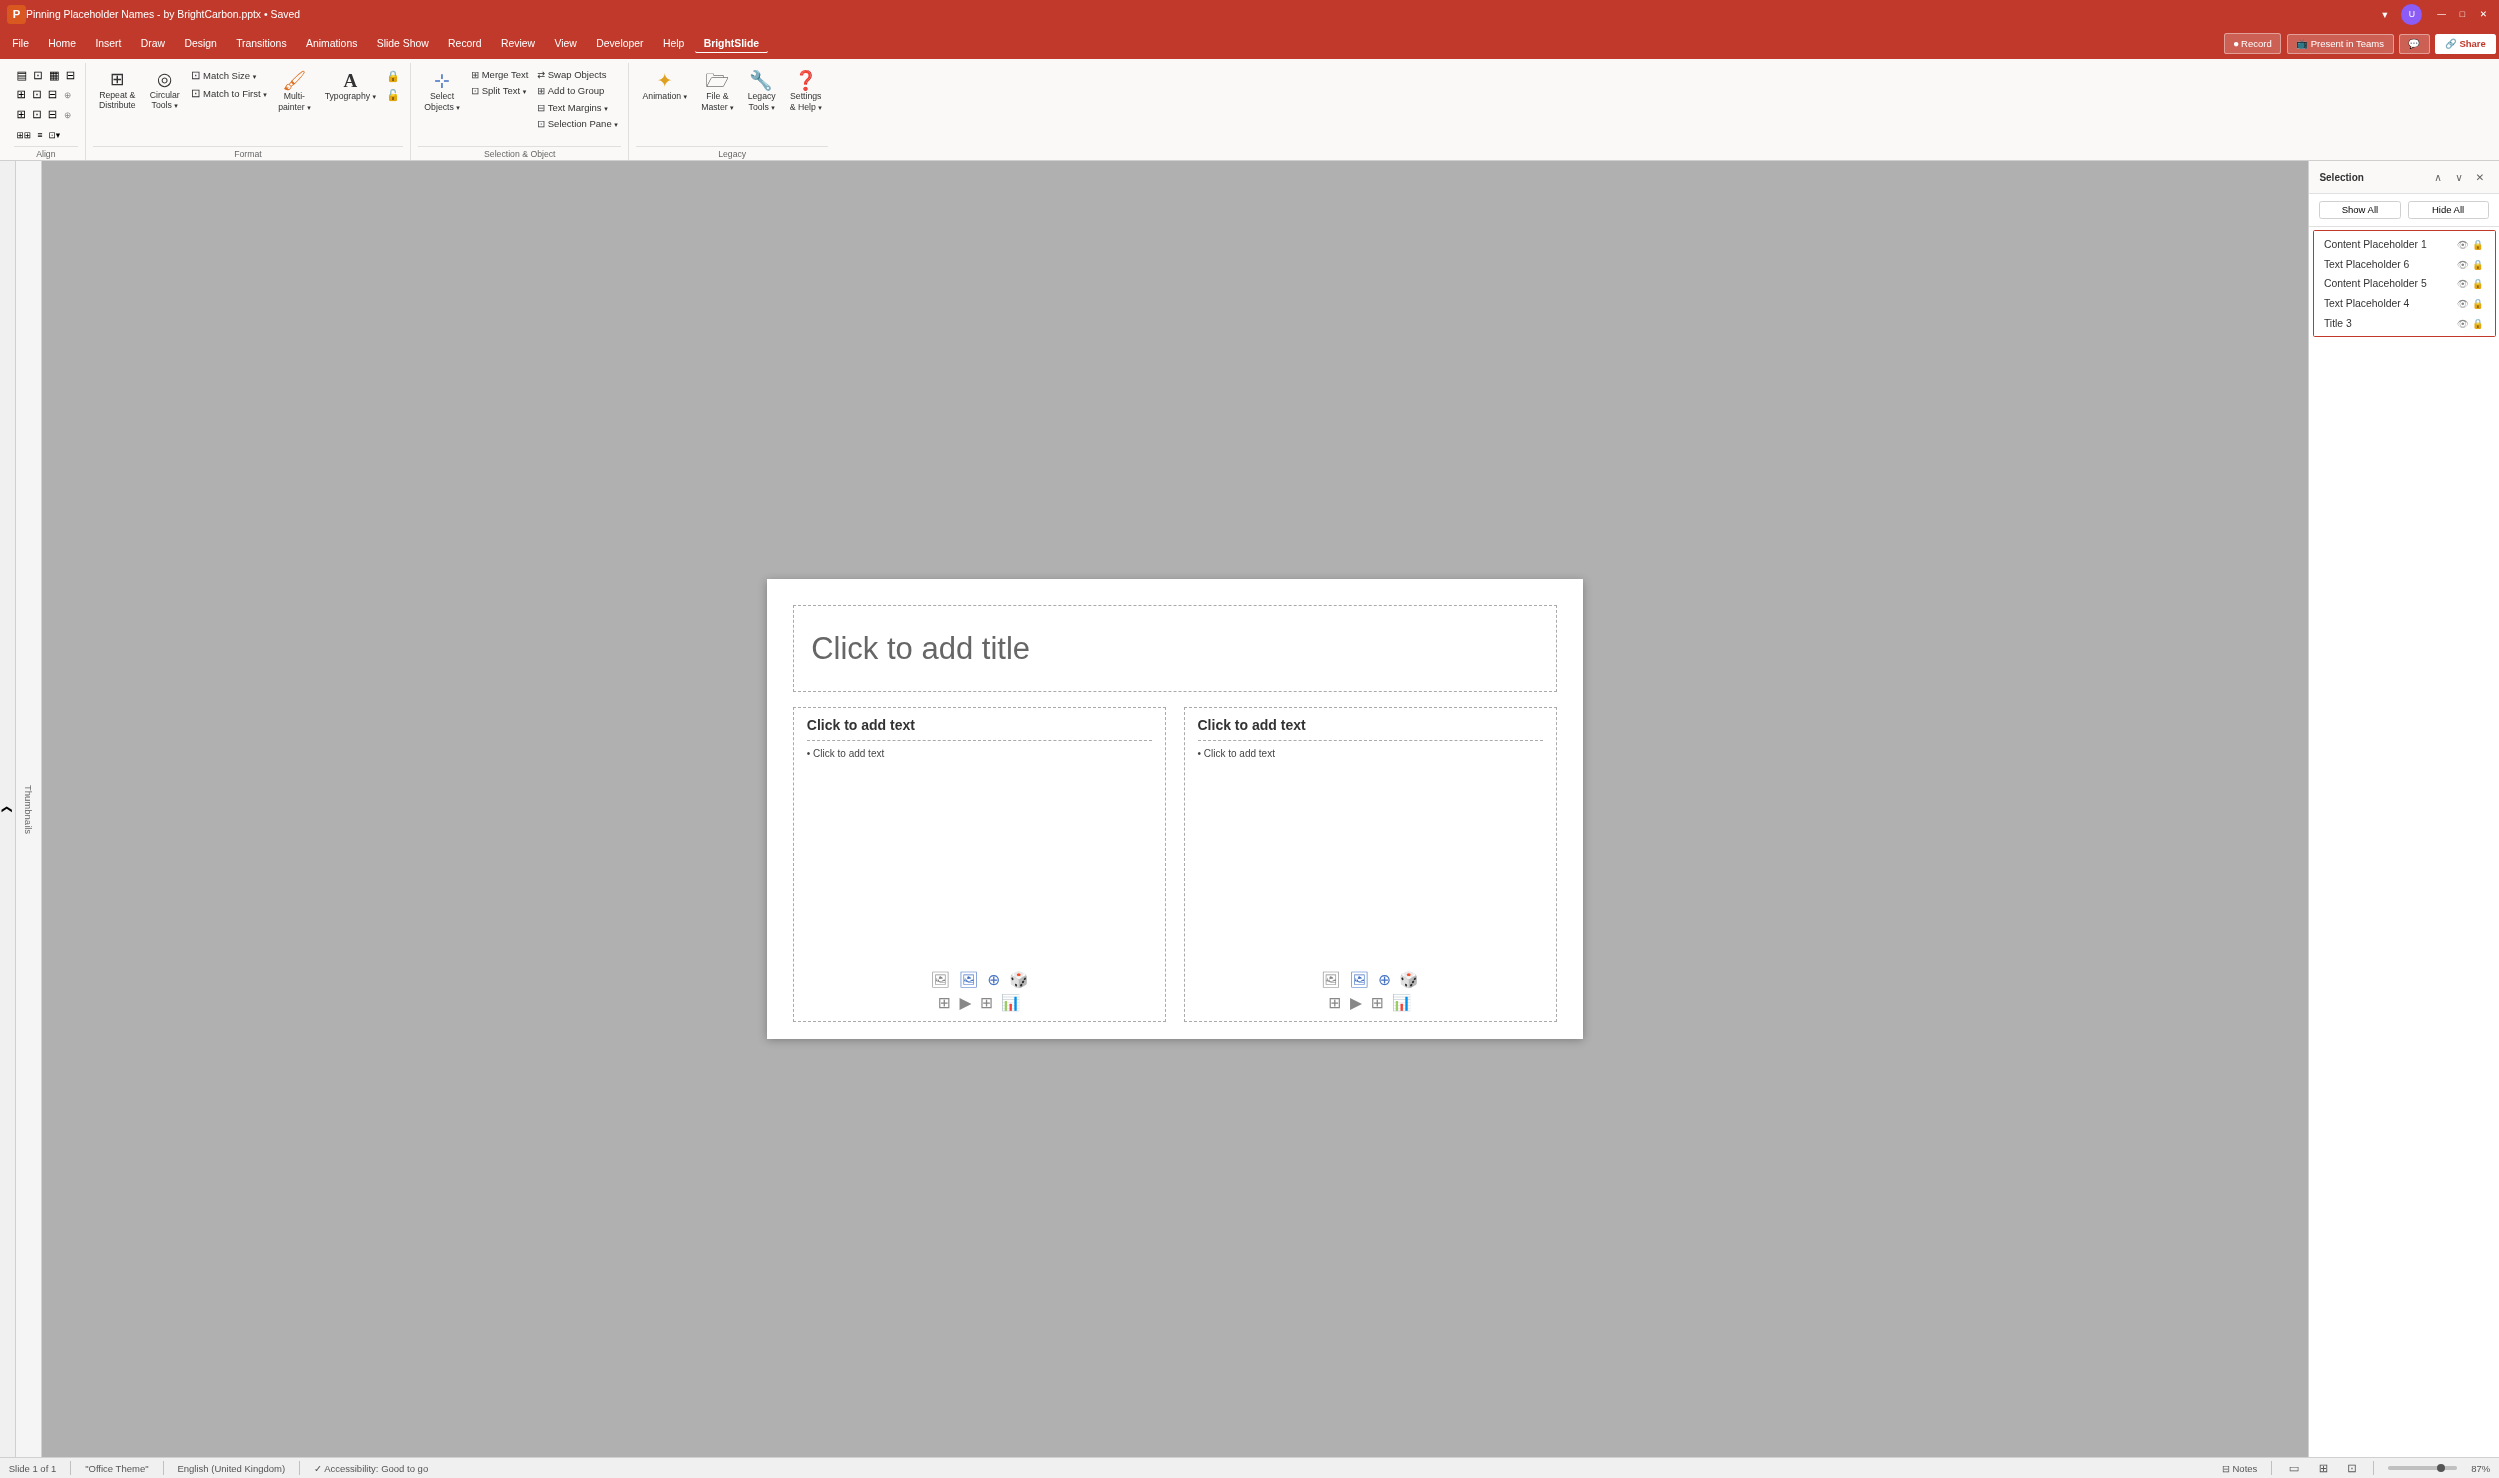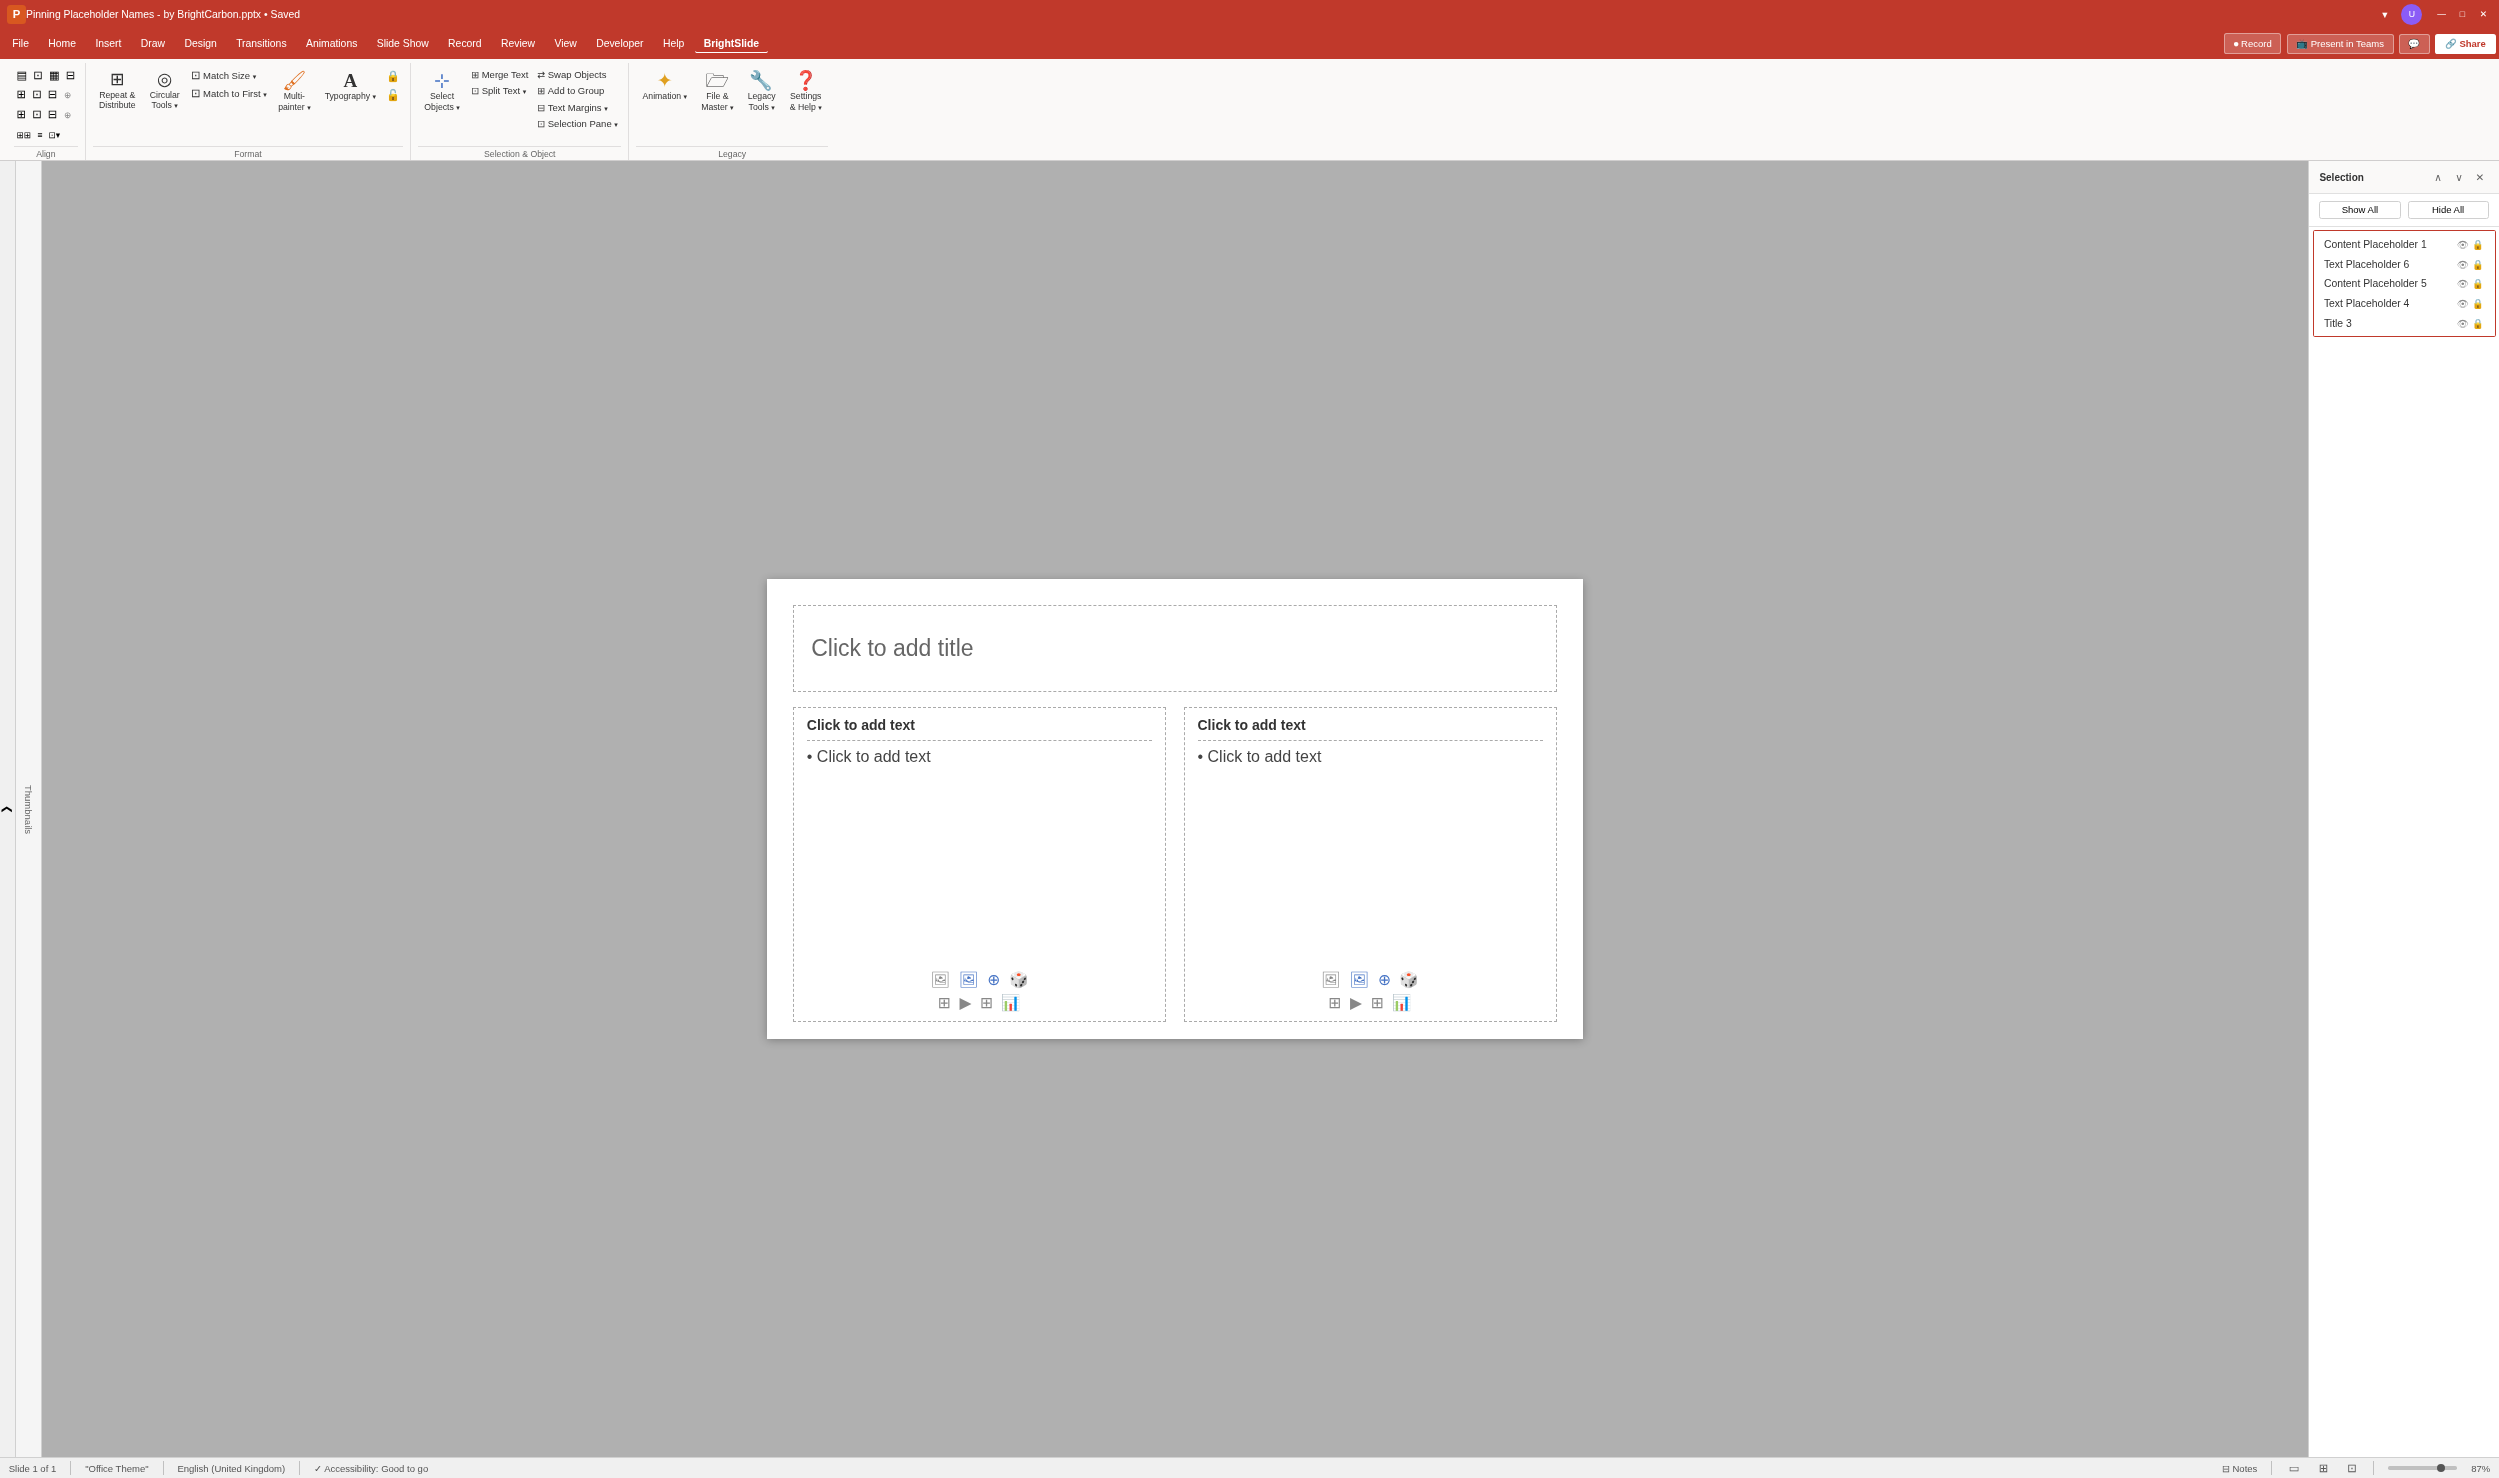--- a/index.html
+++ b/index.html
@@ -179,21 +179,21 @@
       top: 26px;
       left: 26px;
       right: 26px;
       height: 87px;
       border: 1.3px dashed #aaa;
       display: flex;
       align-items: center;
       padding: 8.7px 17.4px;
     }
     .slide-title-text {
-      font-size: 23px;
+      font-size: 31px;
       color: #666;
       font-weight: 300;
     }
 
     .slide-content-row {
       position: absolute;
       top: 128px;
       left: 26px;
       right: 26px;
       bottom: 17.4px;
@@ -210,21 +210,21 @@
     }
     .content-header-text {
       font-size: 14px;
       font-weight: bold;
       color: #333;
       border-bottom: 1.3px dashed #aaa;
       padding-bottom: 7px;
       margin-bottom: 7px;
     }
     .content-body-text {
-      font-size: 16px;
+      font-size: 10px;
       color: #444;
       margin-bottom: 7px;
     }
     .content-icons-area {
       margin-top: auto;
       display: flex;
       flex-direction: column;
       align-items: center;
       gap: 5.2px;
     }

